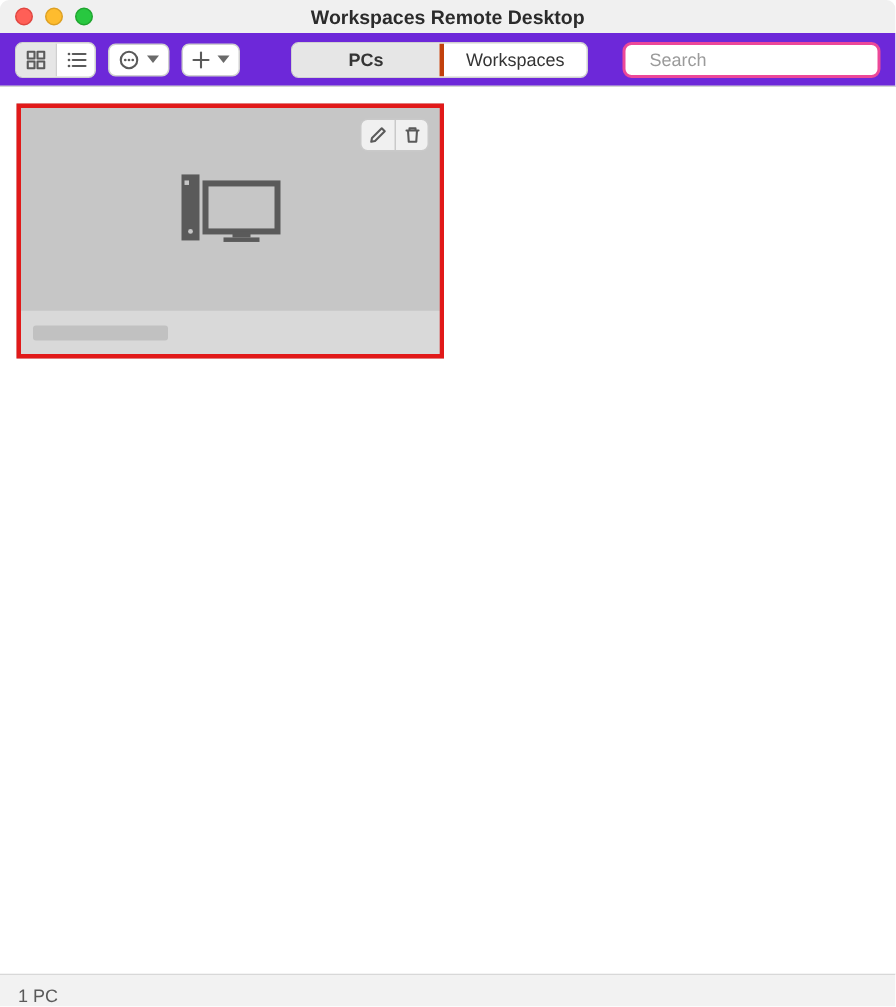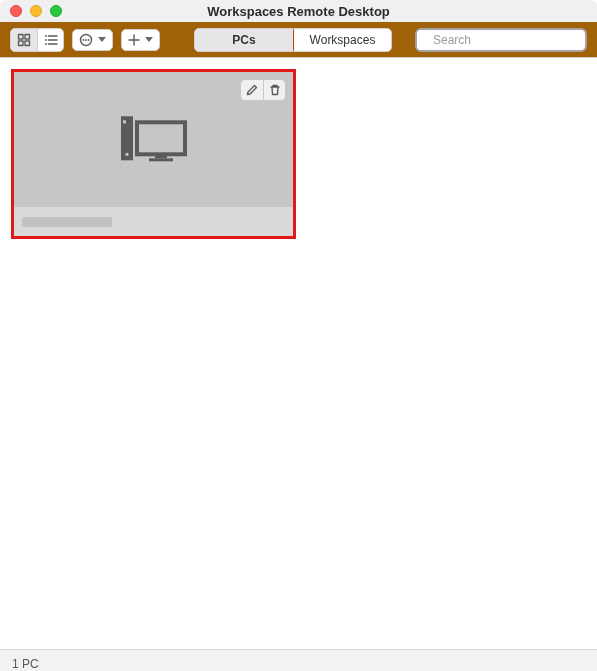--- a/index.html
+++ b/index.html
@@ -8,35 +8,35 @@
   
   .titlebar { height: 22px; background: #f0f0f0; display: flex; align-items: center; position: relative; border-top-left-radius: 6px; border-top-right-radius: 6px; }
   .traffic { display: flex; gap: 8px; margin-left: 10px; }
   .dot { width: 12px; height: 12px; border-radius: 50%; }
   .dot.red { background: #ff5f57; border: 0.5px solid #e04640; }
   .dot.yellow { background: #febc2e; border: 0.5px solid #dda023; }
   .dot.green { background: #28c840; border: 0.5px solid #1fa52f; }
   .title { position: absolute; left: 0; right: 0; text-align: center; font-size: 13px; font-weight: 600; color: #2b2b2b; pointer-events: none; }
 
   
-  .toolbar { height: 36px; background: #a16207; border-bottom: 1px solid #d4d4d4; display: flex; align-items: center; padding: 0 10px; gap: 8px; }
+  .toolbar { height: 36px; background: #6d28d9; border-bottom: 1px solid #d4d4d4; display: flex; align-items: center; padding: 0 10px; gap: 8px; }
   .seg { display: flex; border: 1px solid #d0d0d0; border-radius: 5px; overflow: hidden; background: #fff; }
   .seg .segbtn { width: 26px; height: 22px; display: flex; align-items: center; justify-content: center; cursor: default; }
   .seg .segbtn + .segbtn { border-left: 1px solid #d0d0d0; }
   .seg .segbtn.active { background: #e6e6e6; }
   .tbbtn { height: 22px; min-width: 30px; padding: 0 6px; border: 1px solid #d0d0d0; border-radius: 5px; background: #fff; display: flex; align-items: center; justify-content: center; gap: 2px; cursor: default; }
   .tbbtn svg, .segbtn svg { display: block; }
   .chev { width: 0; height: 0; border-left: 4px solid transparent; border-right: 4px solid transparent; border-top: 5px solid #6a6a6a; margin-left: 3px; }
 
   .tabseg { display: flex; border: 1px solid #d0d0d0; border-radius: 5px; overflow: hidden; background: #fff; }
   .tabseg .tab { width: 98px; height: 22px; display: flex; align-items: center; justify-content: center; font-size: 12px; color: #353535; cursor: default; }
-  .tabseg .tab + .tab { border-left: 1px solid #c2410c; }
+  .tabseg .tab + .tab { border-left: 3px solid #c2410c; }
   .tabseg .tab.active { background: #e6e6e6; font-weight: 600; }
 
-  .search { margin-left: auto; width: 172px; height: 24px; border: 2px solid #a3a3a3; border-radius: 6px; background: #fff; display: flex; align-items: center; padding: 0 6px; gap: 5px; }
+  .search { margin-left: auto; width: 172px; height: 24px; border: 2px solid #ec4899; border-radius: 6px; background: #fff; display: flex; align-items: center; padding: 0 6px; gap: 5px; }
   .search input { border: none; outline: none; font-size: 12px; flex: 1; background: transparent; color: #333; }
   .search input::placeholder { color: #9b9b9b; }
   .caret { width: 1px; height: 14px; background: #3a77d6; }
 
   
   .content { position: relative; width: 100%; height: calc(100% - 22px - 36px - 22px); background: #fff; overflow: auto; }
   .card { position: absolute; left: 11px; top: 11px; width: 285px; height: 170px; border: 3px solid #e11919; background: #c6c6c6; }
   .thumb { width: 100%; height: 135px; background: #c6c6c6; position: relative; }
   .pcicon { position: absolute; left: 50%; top: 50%; transform: translate(-50%, -55%); }
   .hover-actions { position: absolute; top: 7px; right: 7px; display: flex; background: #f0f0f0; border: 1px solid #c9c9c9; border-radius: 5px; overflow: hidden; }

